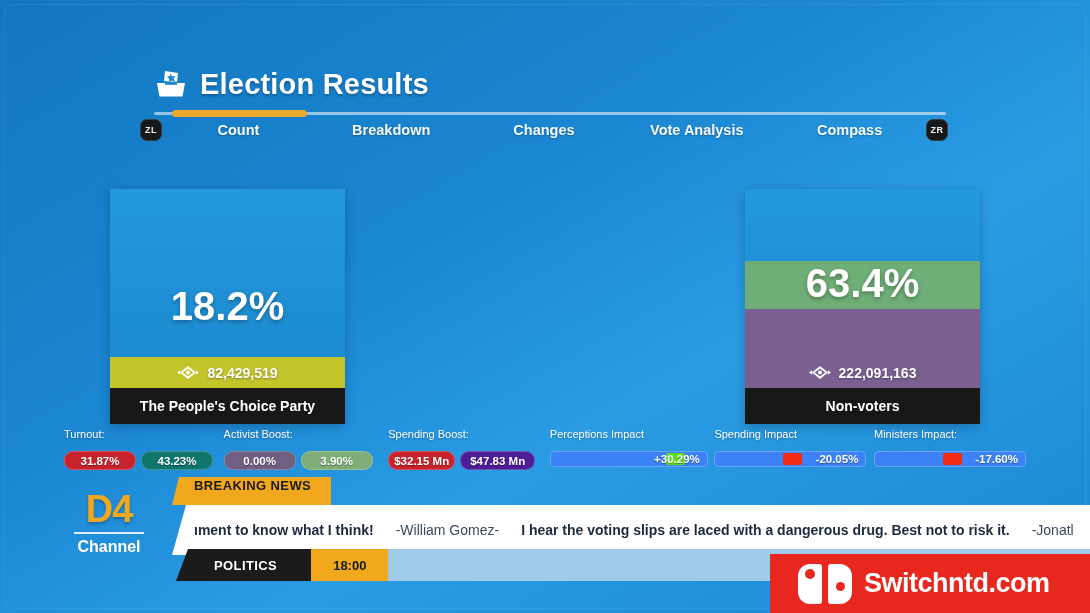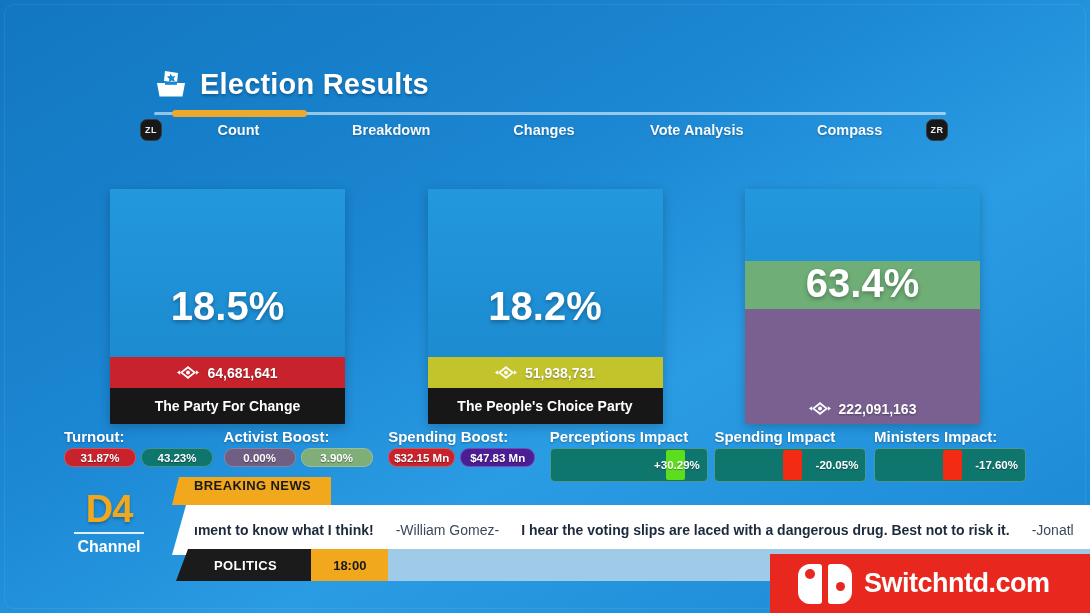--- a/index.html
+++ b/index.html
@@ -92,32 +92,32 @@
   }
   .vote-icon{ width:22px; height:15px; flex:0 0 auto; }
 
   
   .stats{
     position:absolute; left:64px; top:428px; width:962px; height:40px;
     display:flex; align-items:flex-start; gap:0;
   }
   .stat-group{ position:relative; }
   .stat-label{
-    font-size:15px; font-weight:bold; color:#ffffff;
-    text-shadow:0 1px 2px rgba(0,0,0,.3); margin-bottom:3px; white-space:nowrap;
+    font-size:11px; font-weight:normal; color:#ffffff;
+    text-shadow:0 1px 2px rgba(0,0,0,.3); margin-bottom:11px; white-space:nowrap;
   }
   .pill-row{ display:flex; gap:5px; }
   .pill{
     height:19px; border-radius:9px; display:flex; align-items:center;
     justify-content:center; font-size:11.5px; font-weight:bold; color:#fff;
     text-shadow:0 1px 1px rgba(0,0,0,.4);
     border:1px solid rgba(255,255,255,.22);
   }
   .track{
-    height:34px; border-radius:5px; background:#0f766e;
+    height:16px; border-radius:5px; background:#3b82f6;
     border:1px solid rgba(255,255,255,.25);
     position:relative; display:flex; align-items:center;
   }
   .marker{ position:absolute; top:1px; bottom:1px; width:19px; border-radius:2px; }
   .track-val{
     position:absolute; right:7px; font-size:11.5px; font-weight:bold; color:#fff;
     text-shadow:0 1px 1px rgba(0,0,0,.35);
   }
 
   
@@ -215,56 +215,36 @@
   <span class="tab">Count</span>
   <span class="tab">Breakdown</span>
   <span class="tab">Changes</span>
   <span class="tab">Vote Analysis</span>
   <span class="tab">Compass</span>
   <span class="trigger">ZR</span>
 </div>
 
 <div class="cards">
 
-  <div class="card">
-    <div class="pct-area">
-      <span class="pct">18.5%</span>
-    </div>
-    <div class="votebar" style="background:#c8232c">
-      <span class="vote-icon">
-        <svg viewBox="0 0 22 15" width="22" height="15">
-          <polygon points="11,1 19,7.5 11,14 3,7.5" fill="#ffffff"></polygon>
-          <polygon points="11,3.4 16.4,7.5 11,11.6 5.6,7.5" fill="#c8232c"></polygon>
-          <circle cx="11" cy="7.5" r="2" fill="#ffffff"></circle>
-          <polygon points="0,7.5 3.2,5.3 3.2,9.7" fill="#ffffff"></polygon>
-          <polygon points="22,7.5 18.8,5.3 18.8,9.7" fill="#ffffff"></polygon>
-        </svg>
-      </span>
-      <span>64,681,641</span>
-    </div>
-    <div class="namebar">
-      <span>The Party For Change</span>
-    </div>
-  </div>
 
   <div class="card">
     <div class="pct-area">
       <span class="pct">18.2%</span>
     </div>
     <div class="votebar" style="background:#c3c42c">
       <span class="vote-icon">
         <svg viewBox="0 0 22 15" width="22" height="15">
           <polygon points="11,1 19,7.5 11,14 3,7.5" fill="#ffffff"></polygon>
           <polygon points="11,3.4 16.4,7.5 11,11.6 5.6,7.5" fill="#c3c42c"></polygon>
           <circle cx="11" cy="7.5" r="2" fill="#ffffff"></circle>
           <polygon points="0,7.5 3.2,5.3 3.2,9.7" fill="#ffffff"></polygon>
           <polygon points="22,7.5 18.8,5.3 18.8,9.7" fill="#ffffff"></polygon>
         </svg>
       </span>
-      <span>51,938,731</span>
+      <span>82,429,519</span>
     </div>
     <div class="namebar">
       <span>The People's Choice Party</span>
     </div>
   </div>
 
   <div class="card">
     <div class="seg-purple" style="top:120px; bottom:0;"></div>
     <div class="seg-green" style="top:72px; height:48px;">
       <span class="pct">63.4%</span>
@@ -274,20 +254,23 @@
         <svg viewBox="0 0 22 15" width="22" height="15">
           <polygon points="11,1 19,7.5 11,14 3,7.5" fill="#ffffff"></polygon>
           <polygon points="11,3.4 16.4,7.5 11,11.6 5.6,7.5" fill="#7a5f91"></polygon>
           <circle cx="11" cy="7.5" r="2" fill="#ffffff"></circle>
           <polygon points="0,7.5 3.2,5.3 3.2,9.7" fill="#ffffff"></polygon>
           <polygon points="22,7.5 18.8,5.3 18.8,9.7" fill="#ffffff"></polygon>
         </svg>
       </span>
       <span>222,091,163</span>
     </div>
+    <div class="namebar">
+      <span>Non-voters</span>
+    </div>
   </div>
 </div>
 
 <div class="stats">
 
   <div class="stat-group" style="width:160px;">
     <div class="stat-label">Turnout:</div>
     <div class="pill-row">
       <span class="pill" style="background:#c8232c;width:72px;">31.87%</span>
       <span class="pill" style="background:#0f766e;width:72px;">43.23%</span>

